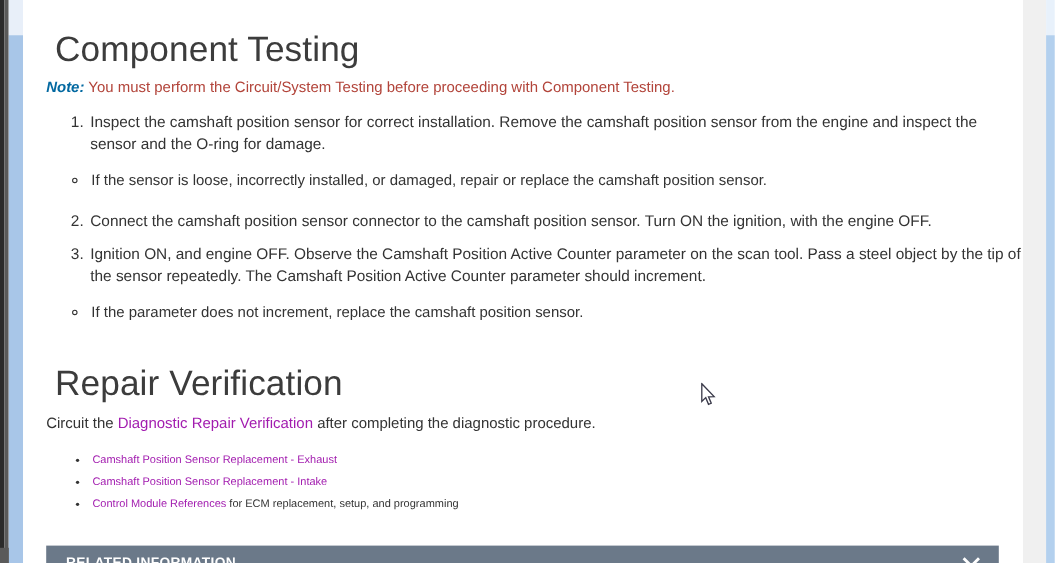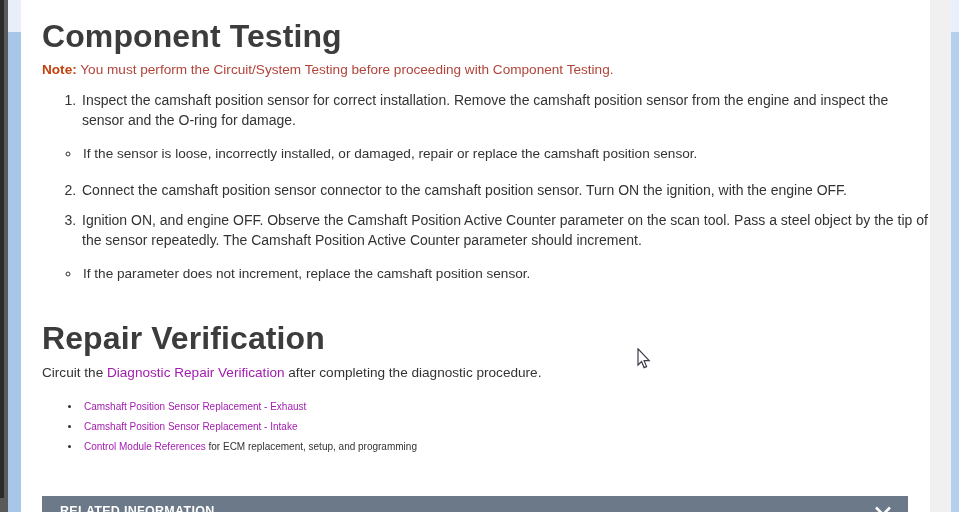--- a/index.html
+++ b/index.html
@@ -95,40 +95,41 @@
 
   .inner {
     position: absolute;
     left: 21px;
     top: 0;
     width: 890px;
   }
 
   h1.page-heading {
     font-family: "Liberation Sans", sans-serif;
-    font-weight: 700;
+    font-weight: 400;
     font-size: 32px;
     line-height: 38px;
     color: #3c3c3c;
-    margin: 0;
+    margin: 8px;
     padding: 0;
     letter-spacing: 0.1px;
   }
   h1.heading-top { padding-top: 17px; }
   h1.heading-repair { padding-top: 19px; }
 
   p.note {
     margin: 6px 0 0 0;
     font-size: 13.6px;
     line-height: 18px;
     color: #b2443a;
   }
   p.note .note-label {
     font-weight: bold;
-    color: #c2410c;
+    color: #0369a1;
+    font-style: italic;
   }
 
   ol.steps {
     margin: 11px 0 0 0;
     padding-left: 38px;
     list-style-type: decimal;
   }
   ol.steps > li {
     font-size: 14px;
     line-height: 20px;

